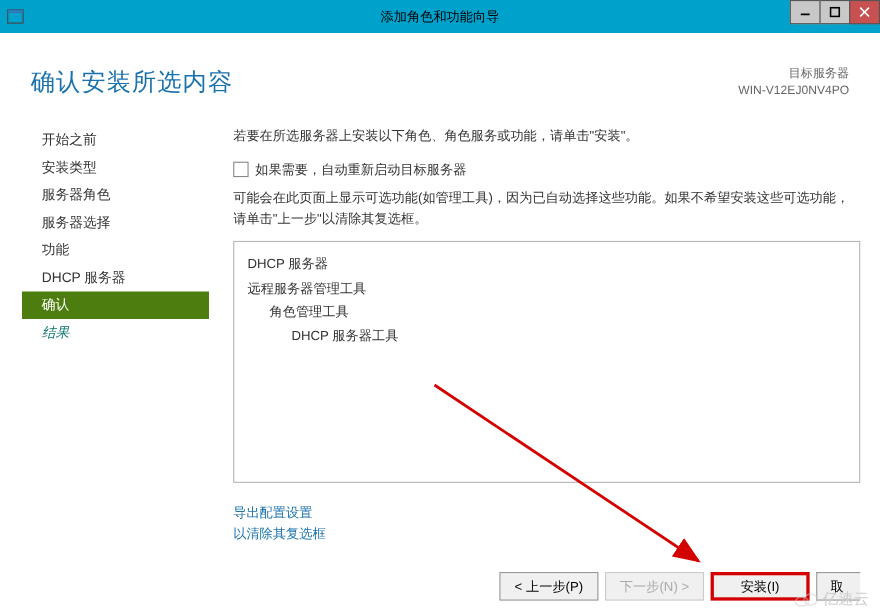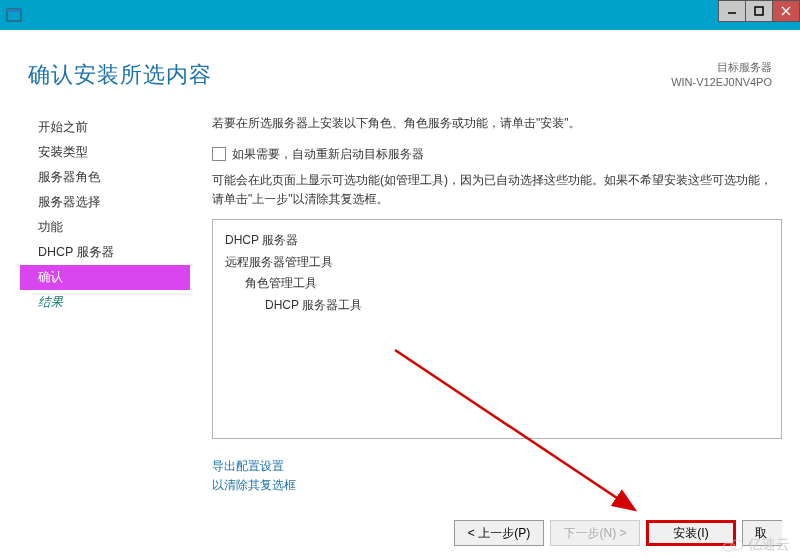--- a/index.html
+++ b/index.html
@@ -79,21 +79,21 @@
     width: 170px;
     flex: 0 0 170px;
   }
   .sidebar-item {
     padding: 4px 0 4px 18px;
     font-size: 12.5px;
     color: #333;
     cursor: pointer;
   }
   .sidebar-item.selected {
-    background: #d946ef;
+    background: #4d7c0f;
     color: #fff;
   }
   .sidebar-item.disabled {
     color: #0f766e;
     cursor: default;
     font-style: italic;
   }
   .content {
     flex: 1;
     padding-left: 22px;
@@ -185,20 +185,21 @@
 </head>
 <body>
 
 <div class="titlebar">
   <span class="titlebar-icon">
     <svg width="16" height="16" viewBox="0 0 16 16">
       <rect x="1" y="2" width="14" height="12" fill="none" stroke="#444" stroke-width="1"></rect>
       <rect x="1" y="2" width="14" height="3" fill="#2a7bbd"></rect>
     </svg>
   </span>
+  <span class="titlebar-title">添加角色和功能向导</span>
   <div class="win-controls">
     <div class="win-btn">
       <svg width="10" height="10">
           <line x1="1" y1="7" x2="9" y2="7" stroke="#000" stroke-width="1.5"></line>
         </svg>
     </div>
     <div class="win-btn">
       <svg width="10" height="10">
           <rect x="1" y="1" width="8" height="8" fill="none" stroke="#000" stroke-width="1.5"></rect>
         </svg>

